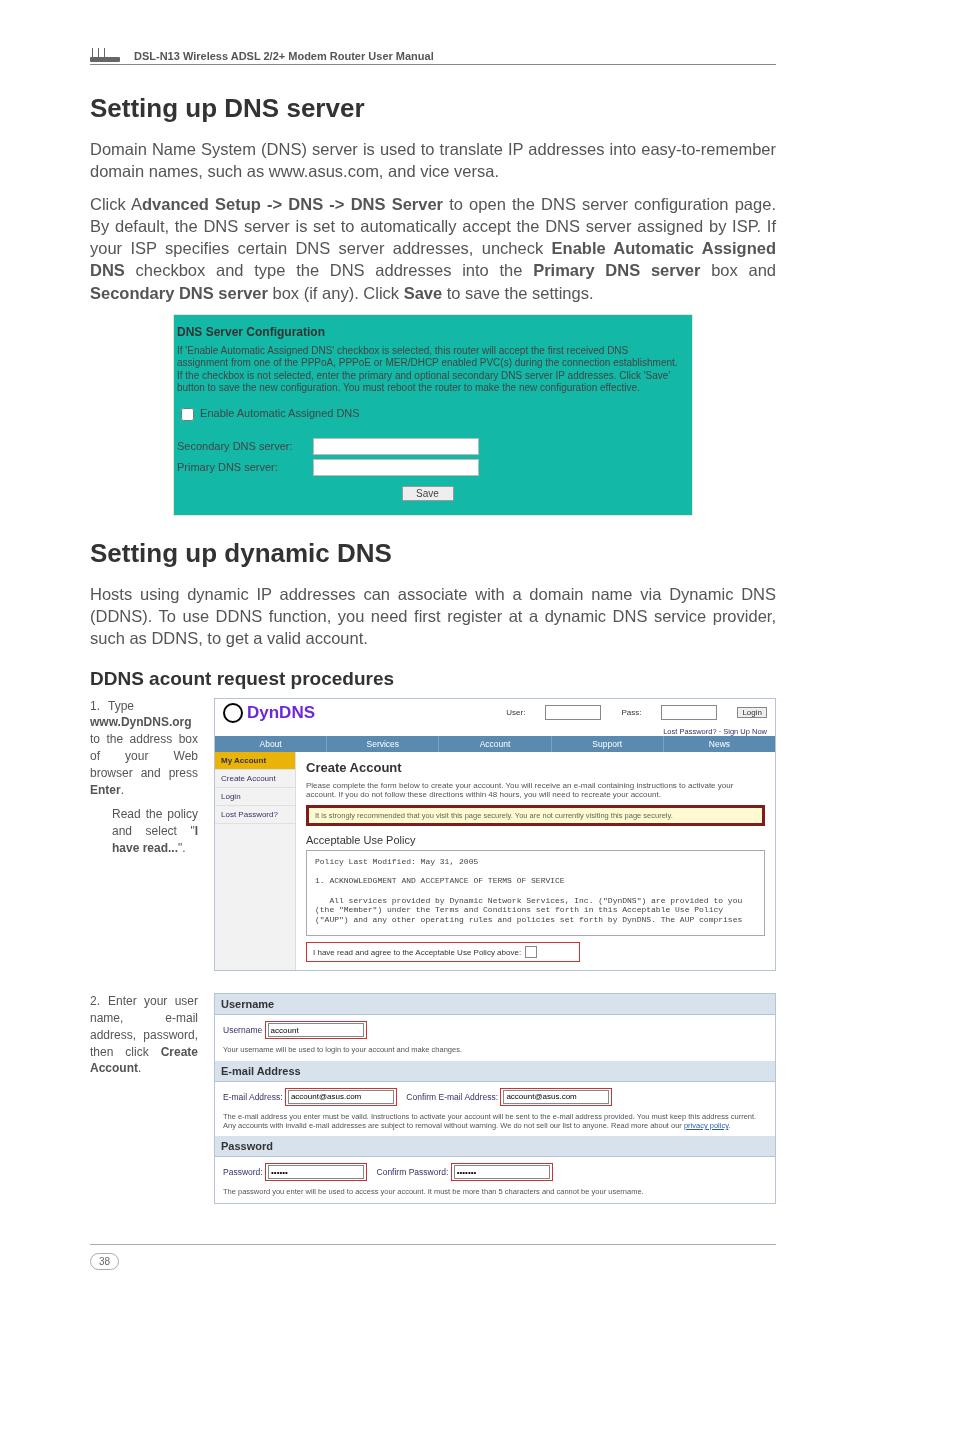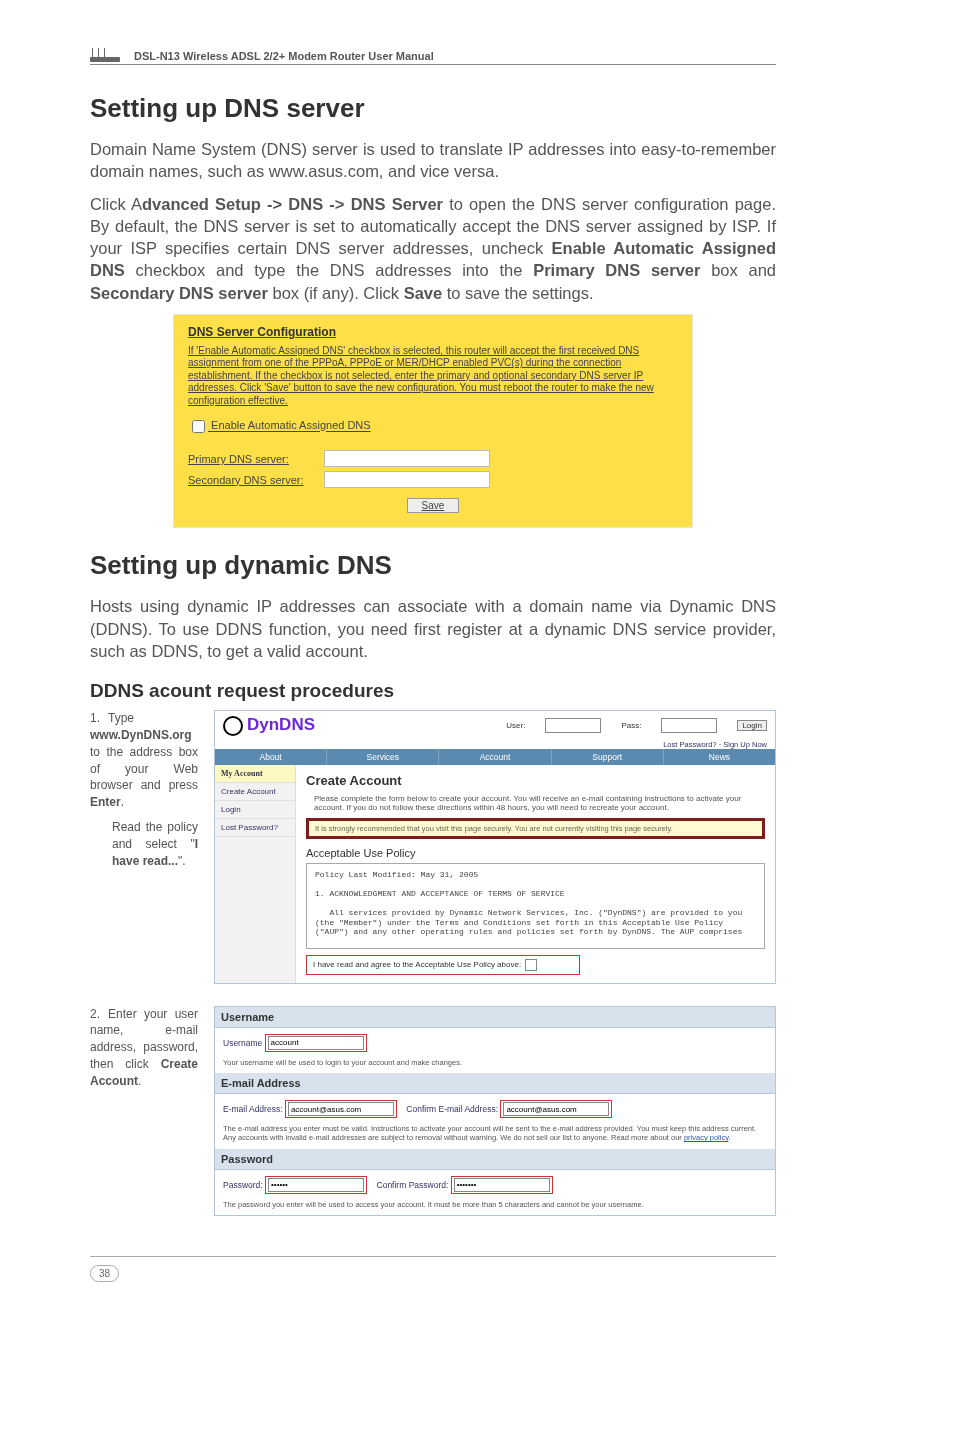--- a/index.html
+++ b/index.html
@@ -66,23 +66,22 @@
     flex: 1;
   }
   .dns-box {
     width: 520px;
     margin: 8px auto 22px auto;
     font-size: 11px;
     color: #444;
   }
   .dns-box .box-inner {
     border: 1px solid #e8e5d0;
-    background: #fde047;
-    padding: 10px 14px 14px 14px;
-    text-decoration: underline;
+    background: #14b8a6;
+    padding: 10px 14px 14px 3px;
   }
   .dns-box .box-title {
     font-weight: bold;
     font-size: 12px;
     margin-bottom: 6px;
     color: #333;
   }
   .dns-box label { display: block; margin: 4px 0; font-size: 11px;}
   .dns-box input[type=text] {
     border: 1px solid #bbb;
@@ -125,24 +124,24 @@
   .dyndns-tabs div {
     flex:1; text-align:center; color:#fff; font-size:8.5px; padding:3px 0;
     border-right: 1px solid #7ba3c2;
   }
   .dyndns-tabs div:last-child { border-right:none;}
   .dyndns-body { display:flex; }
   .dyndns-side {
     width: 80px; background:#f2f2f2; border-right:1px solid #ddd; font-size:8px;
   }
   .dyndns-side div { padding:4px 6px; border-bottom:1px solid #e0e0e0; color:#336; }
-  .dyndns-side .sidehead { background:#fef9c3; font-weight:bold; color:#334;font-family:Liberation Serif, serif;}
+  .dyndns-side .sidehead { background:#eab308; font-weight:bold; color:#334;}
   .dyndns-main { flex:1; padding:8px 10px;}
   .dyndns-main h3 { font-size:13px; margin:0 0 6px 0; font-weight:bold;}
-  .dyndns-note { font-size:8px; color:#555; margin:4px 8px;}
+  .dyndns-note { font-size:8px; color:#555; margin:4px 0;}
   .yellow-strip { background:#fffad1; border:3px solid #7f1d1d; font-size:7.5px; padding:3px 6px; margin:6px 0; color:#665;}
   .aup-title { font-size:11px; font-weight:normal; margin:8px 0 4px 0;}
   .aup-box { border:1px solid #aaa; background:#fff; padding:6px 8px; font-family: 'Courier New', monospace; font-size:8px; color:#444; height: 72px; overflow:hidden; line-height:1.2;}
   .aup-check { display:flex; align-items:center; gap:4px; border:1px solid #c33; padding:3px 6px; margin-top:6px; font-size:8px; color:#333; width: 260px;}
   .aup-check .cbx { width:10px; height:10px; border:1px solid #888;}
   
   .form-box { border:1px solid #b5c4d6; width:560px; font-size:9px;}
   .form-section-title { background:#d7e2ec; padding:4px 6px; font-weight:bold; font-size:11px; border-bottom:1px solid #b5c4d6;}
   .form-inner { padding:6px 8px; color:#444; font-size:8.5px;}
   .form-inner label { color:#336; }
@@ -188,25 +187,25 @@
 
   <div class="dns-box">
     <div class="box-inner">
       <div class="box-title">DNS Server Configuration</div>
       <div style="font-size:10px; line-height:1.25; margin-bottom:10px;">If 'Enable Automatic Assigned DNS' checkbox is selected, this router will accept the first received DNS assignment from one of the PPPoA, PPPoE or MER/DHCP enabled PVC(s) during the connection establishment. If the checkbox is not selected, enter the primary and optional secondary DNS server IP addresses. Click 'Save' button to save the new configuration. You must reboot the router to make the new configuration effective.</div>
       <label style="margin:8px 0 14px 0;">
         <input type="checkbox" style="vertical-align: middle;">
         <span>Enable Automatic Assigned DNS</span>
       </label>
       <div class="field-row">
-        <span style="width:130px;">Primary DNS server:</span>
+        <span style="width:130px;">Secondary DNS server:</span>
         <input type="text" style="">
       </div>
       <div class="field-row">
-        <span style="width:130px;">Secondary DNS server:</span>
+        <span style="width:130px;">Primary DNS server:</span>
         <input type="text" style="">
       </div>
       <div class="btn">Save</div>
     </div>
   </div>
 
   <h1>Setting up dynamic DNS</h1>
   <p class="body">Hosts using dynamic IP addresses can associate with a domain name via Dynamic DNS (DDNS). To use DDNS function, you need first register at a dynamic DNS service provider, such as DDNS, to get a valid account.</p>
 
   <h2>DDNS acount request procedures</h2>

